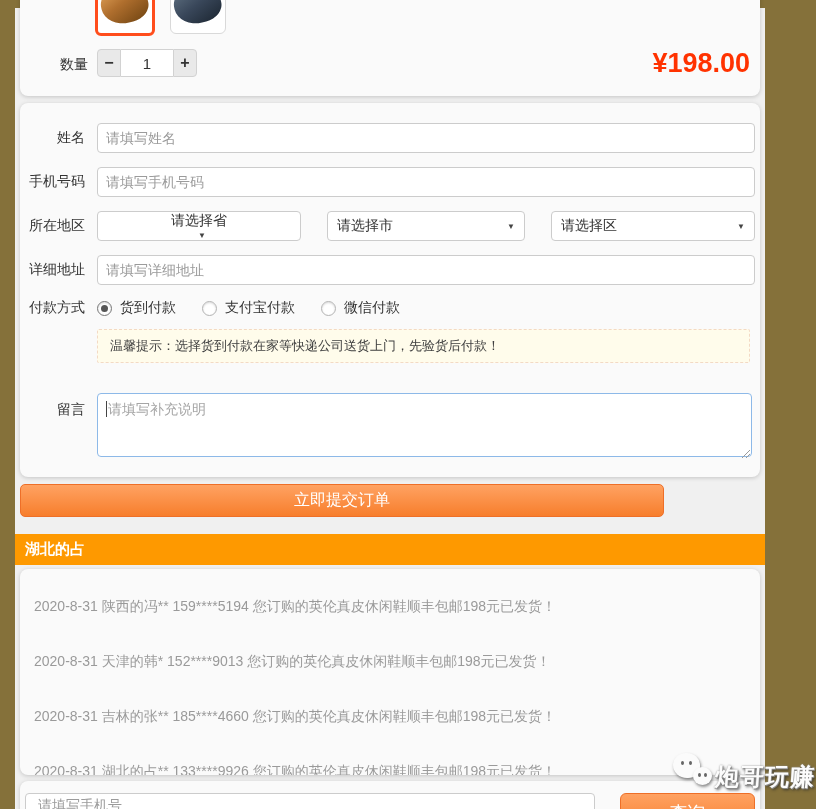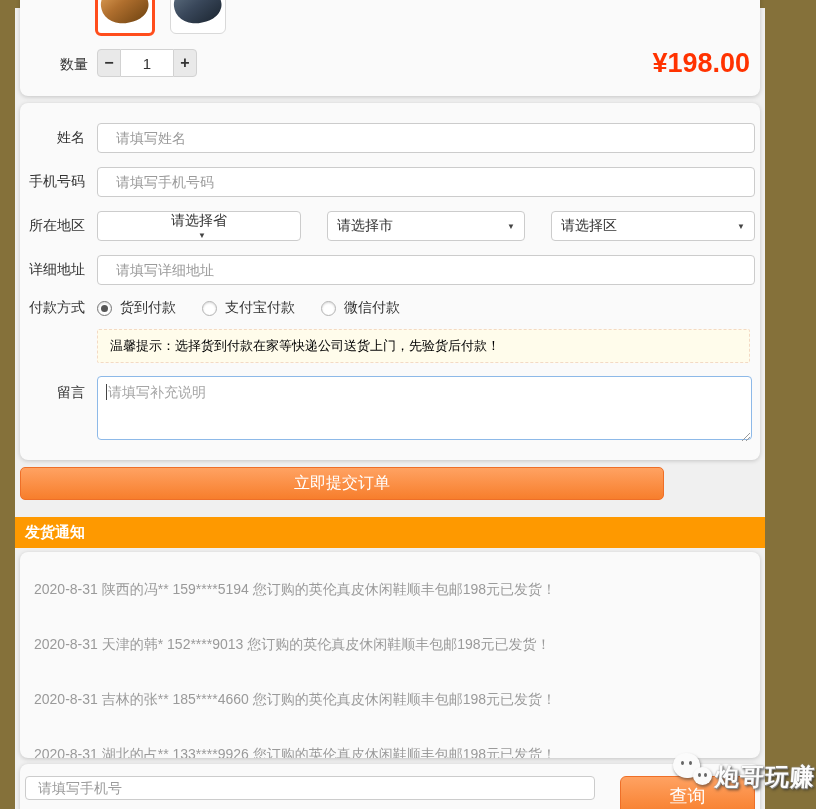--- a/index.html
+++ b/index.html
@@ -50,21 +50,21 @@
   
   .form-card { margin:7px 5px 0; padding:20px 5px 16px 0; }
   .frow { display:flex; align-items:center; margin-bottom:14px; }
   .frow:last-child { margin-bottom:0; }
   .flabel {
     width:65px; min-width:65px; margin-right:12px; text-align:right;
     font-size:14px; color:#333;
   }
   .tinput {
     flex:1; height:30px; background:#fff; border:1px solid #ccc; border-radius:4px;
-    padding:0 18px; font-size:14px; color:#333; outline:none;
+    padding:0 8px; font-size:14px; color:#333; outline:none;
     font-family:"Liberation Sans","DejaVu Sans",sans-serif;
   }
   .tinput::placeholder { color:#9b9b9b; opacity:1; }
   .region-wrap { flex:1; display:flex; justify-content:space-between; }
   .selectbox {
     height:30px; background:#fff; border:1px solid #ccc; border-radius:4px;
     display:flex; align-items:center; justify-content:space-between;
     padding:0 9px; font-size:14px; color:#333; cursor:pointer;
   }
   .selectbox.s1 { width:204px;flex-direction:column; } .selectbox.s2 { width:198px; } .selectbox.s3 { width:204px; }
@@ -76,23 +76,23 @@
     border:1px solid #b3b3b3; box-shadow:inset 0 1px 2px rgba(0,0,0,.15);
     margin-right:8px; position:relative;
   }
   .radio.checked { border-color:#777; }
   .radio.checked::after {
     content:""; position:absolute; left:3px; top:3px; right:3px; bottom:3px;
     border-radius:50%; background:#555;
   }
   .pay-label { font-size:14px; color:#333; }
   .tip {
-    margin:0 5px 13px 77px; padding:7px 12px;
+    margin:0 5px 30px 77px; padding:7px 12px;
     background:#fffceb; border:1px dashed #f3d9c4; border-radius:2px;
-    font-size:13px; color:#000000;
+    font-size:13px; color:#404040;
   }
   .msg-row { align-items:flex-start; }
   .msg-row .flabel { padding-top:8px; }
   .ta-wrap { flex:1; position:relative; margin-right:3px; }
   .msg-ta {
     width:100%; height:64px; background:#fff; border:1px solid #8db9e8; border-radius:4px;
     padding:7px 10px; font-size:14px; color:#ef4444; resize:none; outline:none;
     font-family:"Liberation Sans","DejaVu Sans",sans-serif;
   }
   .msg-ta::placeholder { color:#a5a5a5; opacity:1; }
@@ -225,21 +225,21 @@
       <div class="ta-wrap">
         <textarea class="msg-ta" placeholder="请填写补充说明" style=""></textarea>
         <div class="caret"></div>
         <div class="grip"></div>
       </div>
     </div>
   </div>
 
   <button class="submit-btn">立即提交订单</button>
 
-  <div class="notice-bar">发货通知</div>
+  <div class="notice-bar">湖北的占</div>
 
   <div class="card notices-card">
     <div class="notice-row">2020-8-31 陕西的冯** 159****5194 您订购的英伦真皮休闲鞋顺丰包邮198元已发货！</div>
     <div class="notice-row">2020-8-31 天津的韩* 152****9013 您订购的英伦真皮休闲鞋顺丰包邮198元已发货！</div>
     <div class="notice-row">2020-8-31 吉林的张** 185****4660 您订购的英伦真皮休闲鞋顺丰包邮198元已发货！</div>
     <div class="notice-row">2020-8-31 湖北的占** 133****9926 您订购的英伦真皮休闲鞋顺丰包邮198元已发货！</div>
   </div>
 
   <div class="card query-card">
     <input class="query-input" placeholder="请填写手机号" style="">

